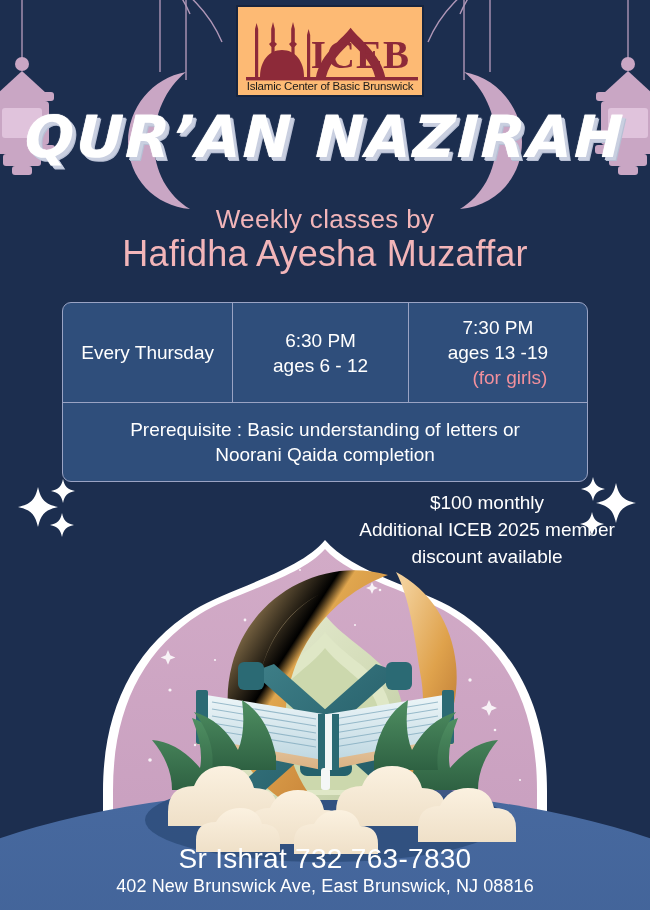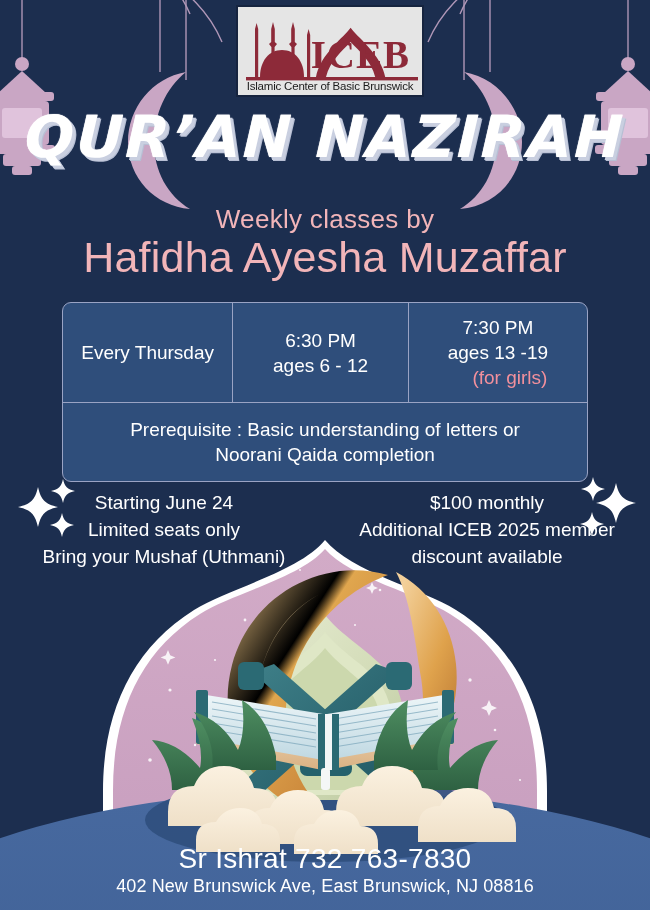--- a/index.html
+++ b/index.html
@@ -20,21 +20,21 @@
   
   .bg-layer { position:absolute; inset:0; width:650px; height:910px; pointer-events:none; }
   #art-bottom { z-index:1; }
   #deco-top   { z-index:2; }
   #sparkles   { z-index:4; }
 
   
   .logo-wrap {
     position:absolute; left:236px; top:5px;
     width:188px; height:92px;
-    background:#e5e5e5;
+    background:#fdba74;
     border:2px solid #16243f;
     z-index:6;
     display:flex; flex-direction:column; justify-content:flex-end;
     overflow:hidden;
   }
   .logo-art { position:absolute; left:0; top:0; width:188px; height:92px; }
   .logo-iceb {
     position:absolute; right:12px; top:28px;
     font-family:"Liberation Serif", serif;
     font-weight:bold; font-size:39px; letter-spacing:1px;
@@ -69,21 +69,21 @@
 
   
   .sub-small {
     position:absolute; left:0; right:0; top:204px;
     text-align:center; z-index:6;
     font-size:26px; color:#f2b5b9; letter-spacing:0.3px;
   }
   .sub-big {
     position:absolute; left:0; right:0; top:232px;
     text-align:center; z-index:6;
-    font-size:43px; color:#f2b5b9; letter-spacing:0.2px;
+    font-size:36px; color:#f2b5b9; letter-spacing:0.2px;
     line-height:1.2;
   }
 
   
   .table {
     position:absolute; left:62px; top:302px;
     width:526px;
     z-index:6;
     background:#2f4e7b;
     border:1px solid #9aa3c4;
@@ -408,25 +408,20 @@
       </div>
     </div>
     <div class="trow">
       <div class="cell full">
         <span>Prerequisite : Basic understanding of letters or</span>
         <span>Noorani Qaida completion</span>
       </div>
     </div>
   </div>
 
-  <div class="info left">
-    <div>Starting June 24</div>
-    <div>Limited seats only</div>
-    <div>Bring your Mushaf (Uthmani)</div>
-  </div>
   <div class="info right">
     <div>$100 monthly</div>
     <div>Additional ICEB 2025 member</div>
     <div>discount available</div>
   </div>
 
   <div class="foot1">Sr Ishrat 732 763-7830</div>
   <div class="foot2">402 New Brunswick Ave, East Brunswick, NJ 08816</div>
 
 </div>

